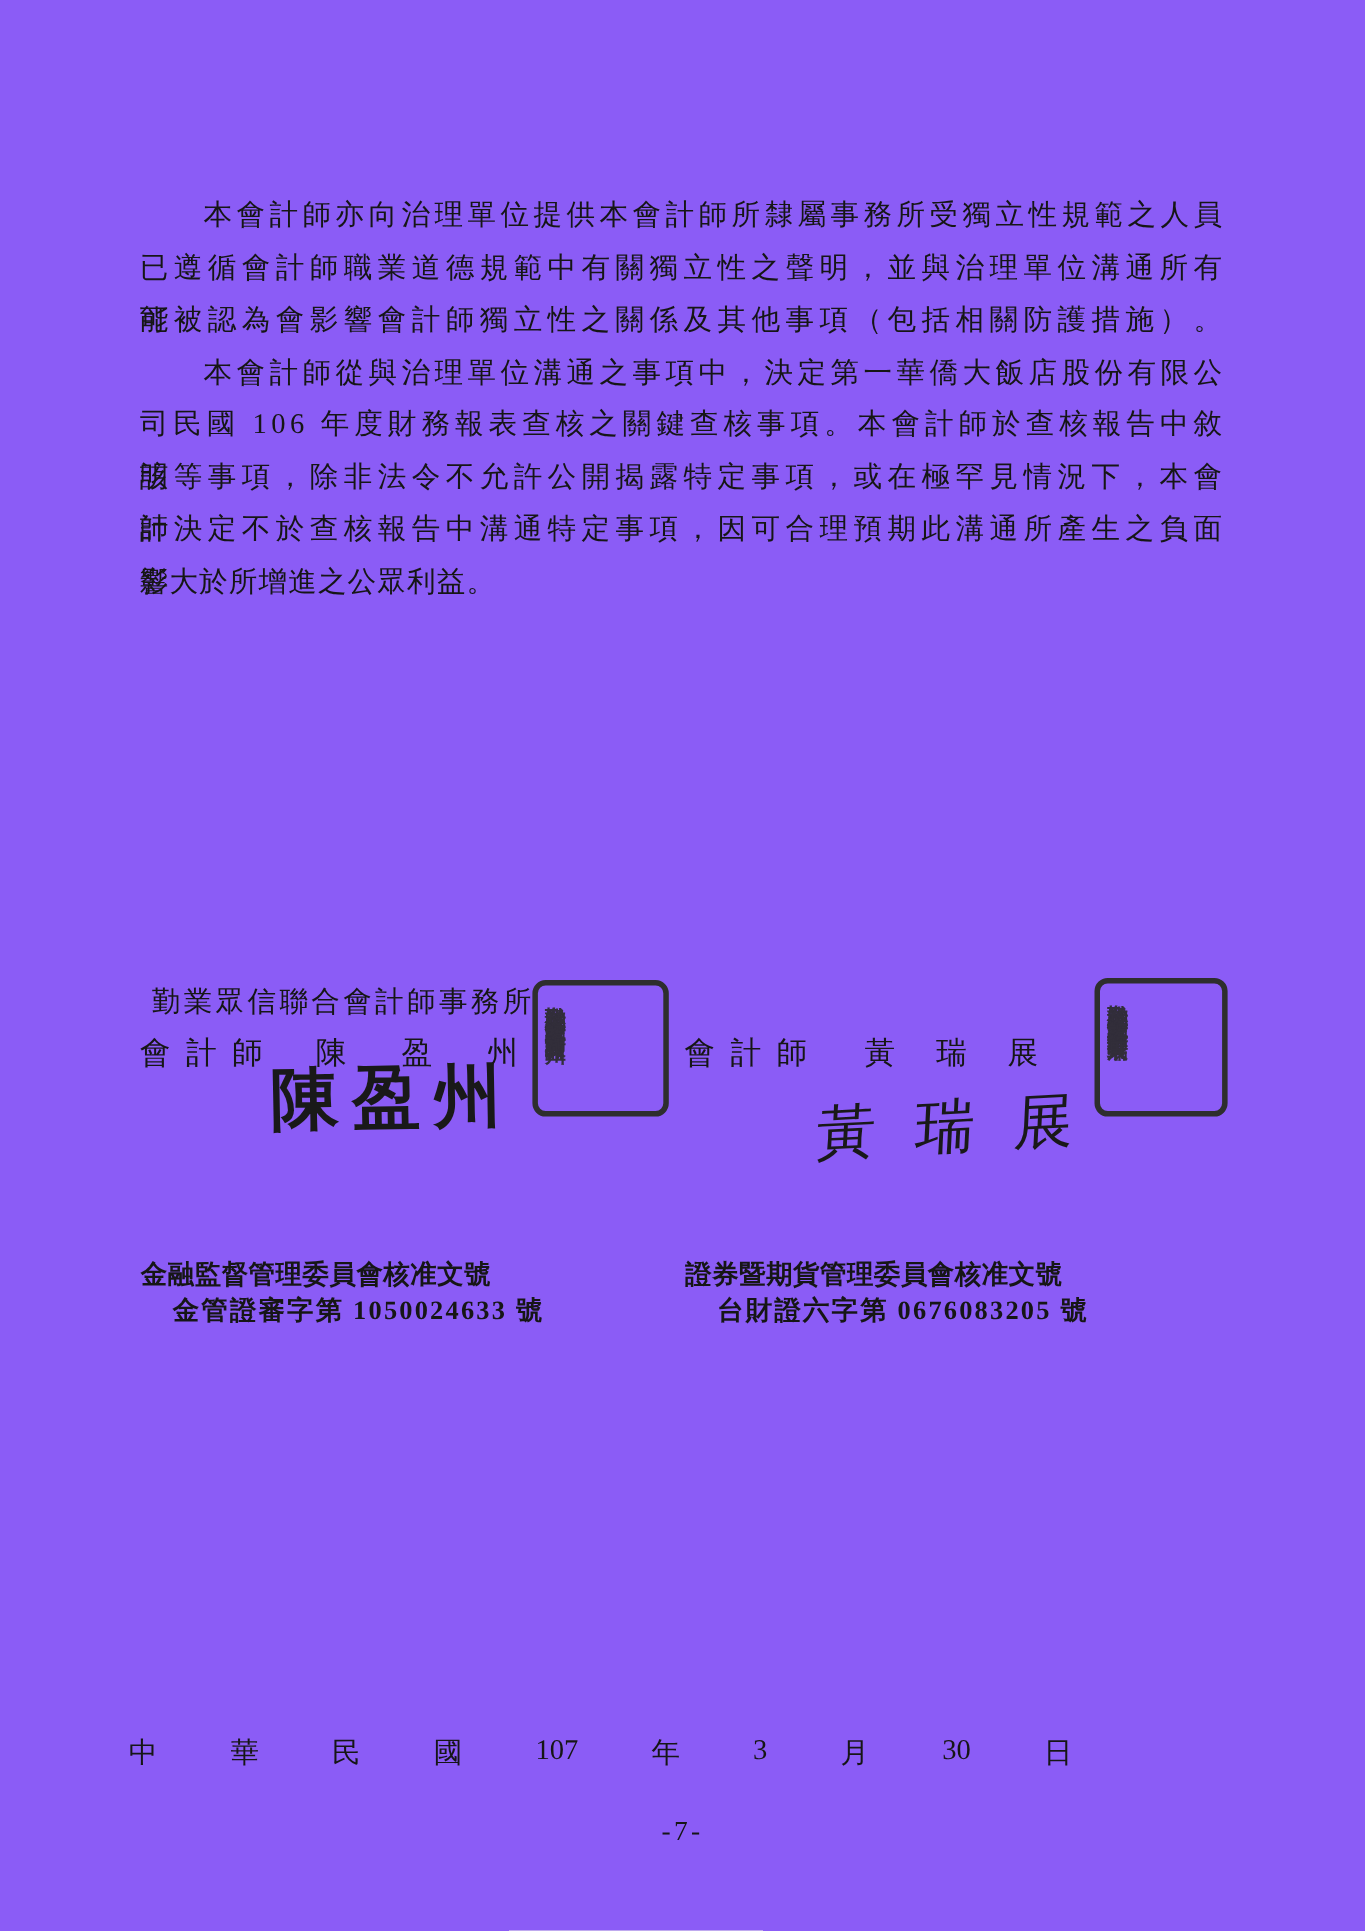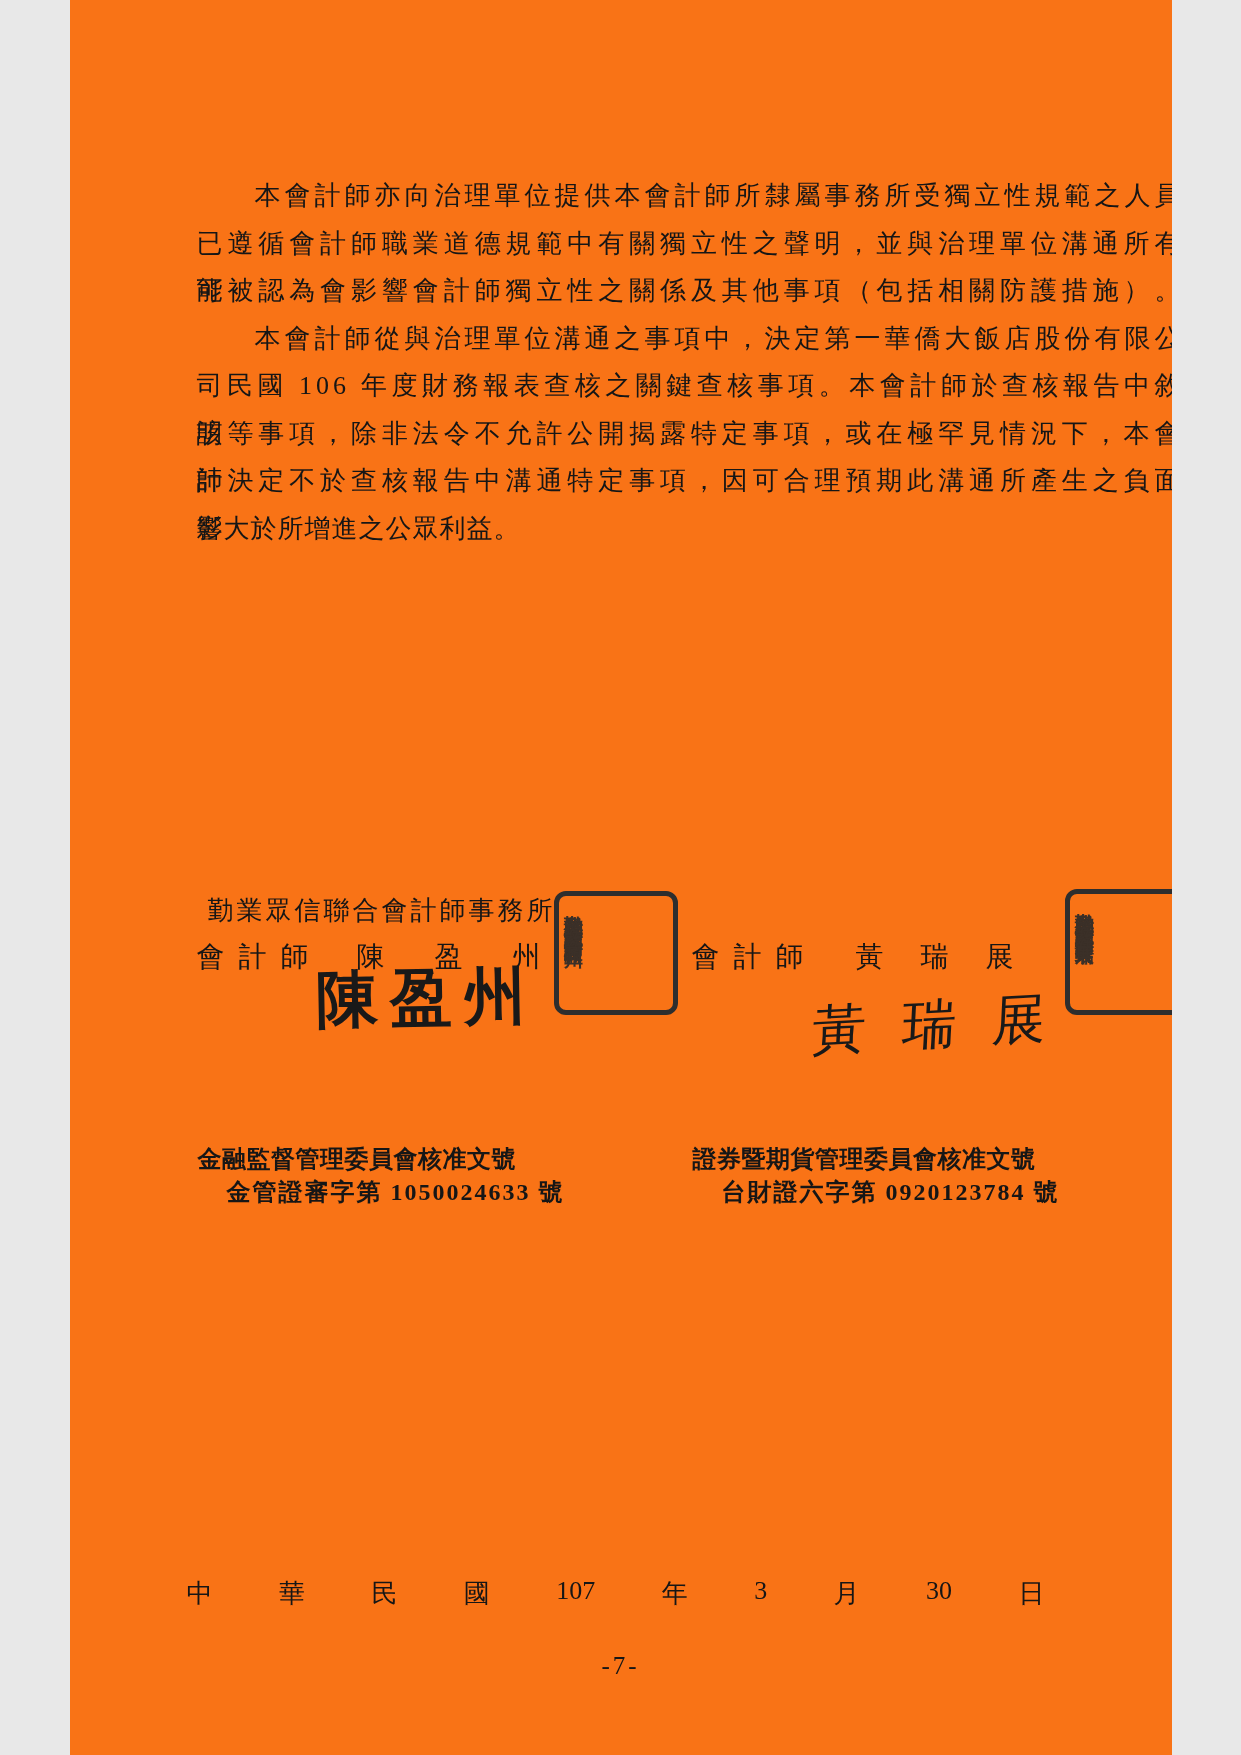--- a/index.html
+++ b/index.html
@@ -1,20 +1,20 @@
 <!DOCTYPE html>
 <html><head>
 <meta charset="utf-8">
 <style>
   html,body{margin:0;padding:0;background:#e8e8e8;}
   .page{
     position:relative;
-    width:1102px;height:1755px;
+    width:1241px;height:1755px;
     margin:0 auto;
-    background:#f97316;
+    background:#8b5cf6;
     font-family:"Liberation Serif","DejaVu Serif",serif;
     color:#161616;
     overflow:hidden;
   }
   
   .body-text{
     position:absolute;left:127px;top:172px;width:988px;
     font-size:26px;line-height:47.5px;
   }
   .body-text .line{
@@ -116,21 +116,21 @@
   <div class="seal seal-2">
     <div class="seal-text">勤業眾信聯合會計師事務所會計師黃瑞展</div>
   </div>
 
   <div class="approval left">
     <div class="label">金融監督管理委員會核准文號</div>
     <div class="number">金管證審字第 1050024633 號</div>
   </div>
   <div class="approval right">
     <div class="label">證券暨期貨管理委員會核准文號</div>
-    <div class="number">台財證六字第 0920123784 號</div>
+    <div class="number">台財證六字第 0676083205 號</div>
   </div>
 
   <div class="date-row">
     <span class="date-part">中</span>
     <span class="date-part">華</span>
     <span class="date-part">民</span>
     <span class="date-part">國</span>
     <span class="date-part">107</span>
     <span class="date-part">年</span>
     <span class="date-part">3</span>

